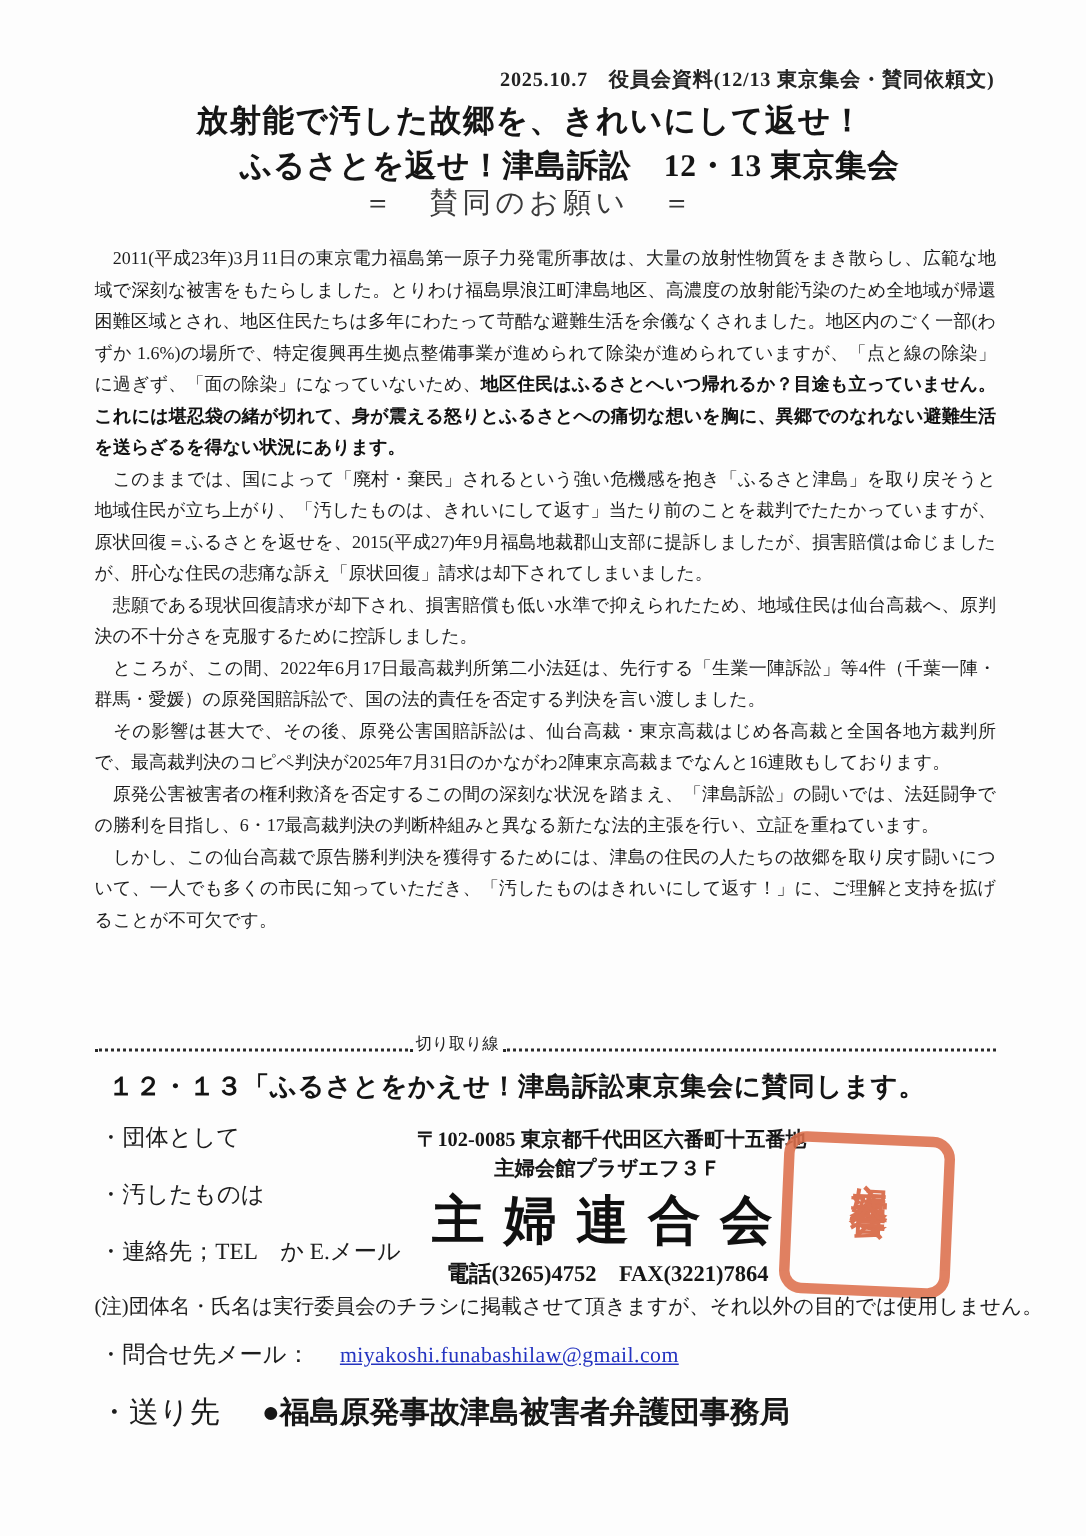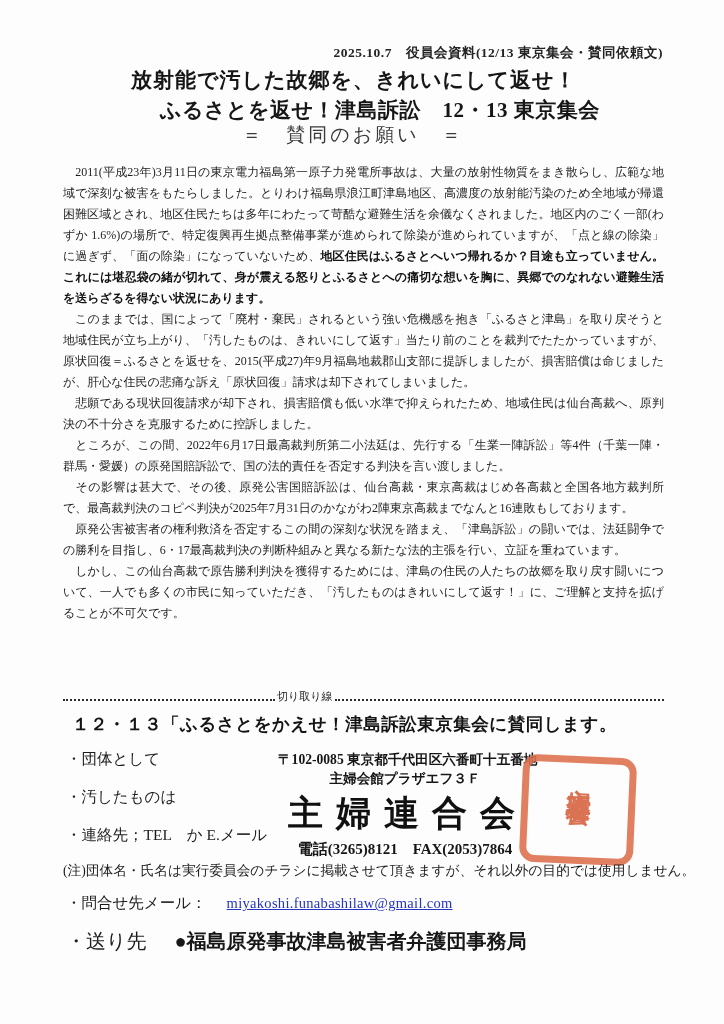--- a/index.html
+++ b/index.html
@@ -109,21 +109,21 @@
   <div class="form-fields">
       <div class="field">・団体として</div>
       <div class="field">・汚したものは</div>
       <div class="field">・連絡先；TEL　か E.メール</div>
     </div>
 
   <div class="org-block">
     <div class="org-postal">〒102-0085 東京都千代田区六番町十五番地</div>
     <div class="org-building">主婦会館プラザエフ３Ｆ</div>
     <div class="org-name">主婦連合会</div>
-    <div class="org-telfax">電話(3265)8121　FAX(2053)7864</div>
+    <div class="org-telfax">電話(3265)4752　FAX(3221)7864</div>
   </div>
 
   <div class="seal">
     <div class="seal-text">主婦連合会</div>
   </div>
 
   <div class="note-line">(注)団体名・氏名は実行委員会のチラシに掲載させて頂きますが、それ以外の目的では使用しません。</div>
 
   <div class="contact-row">
     <span>・問合せ先メール：</span><a href="#">miyakoshi.funabashilaw@gmail.com</a>

